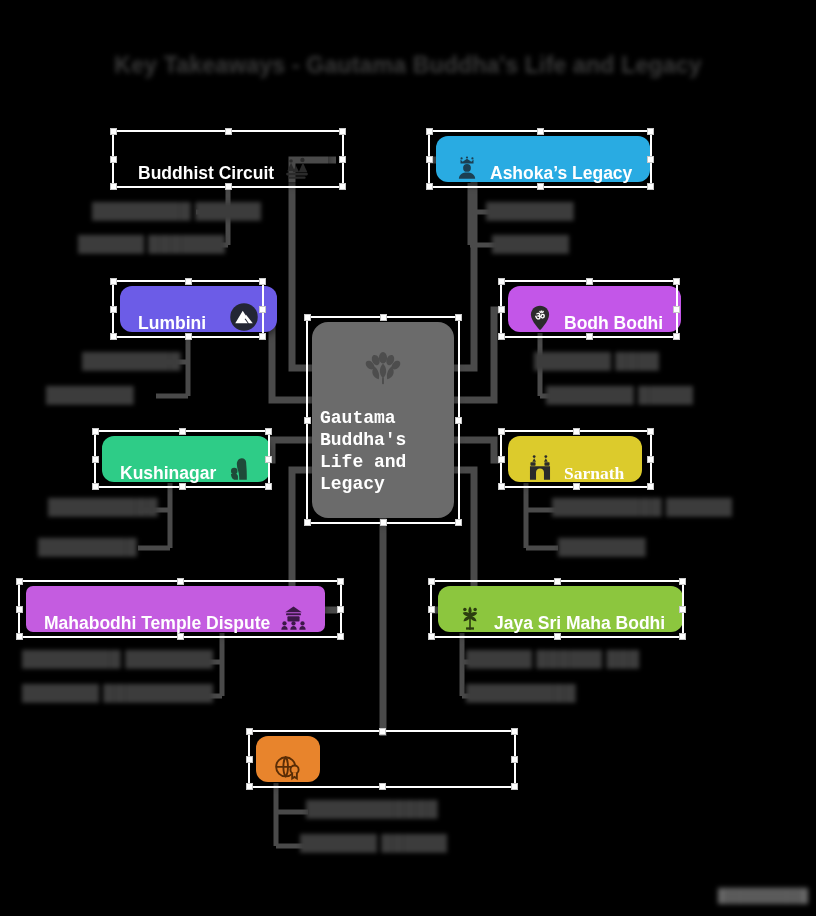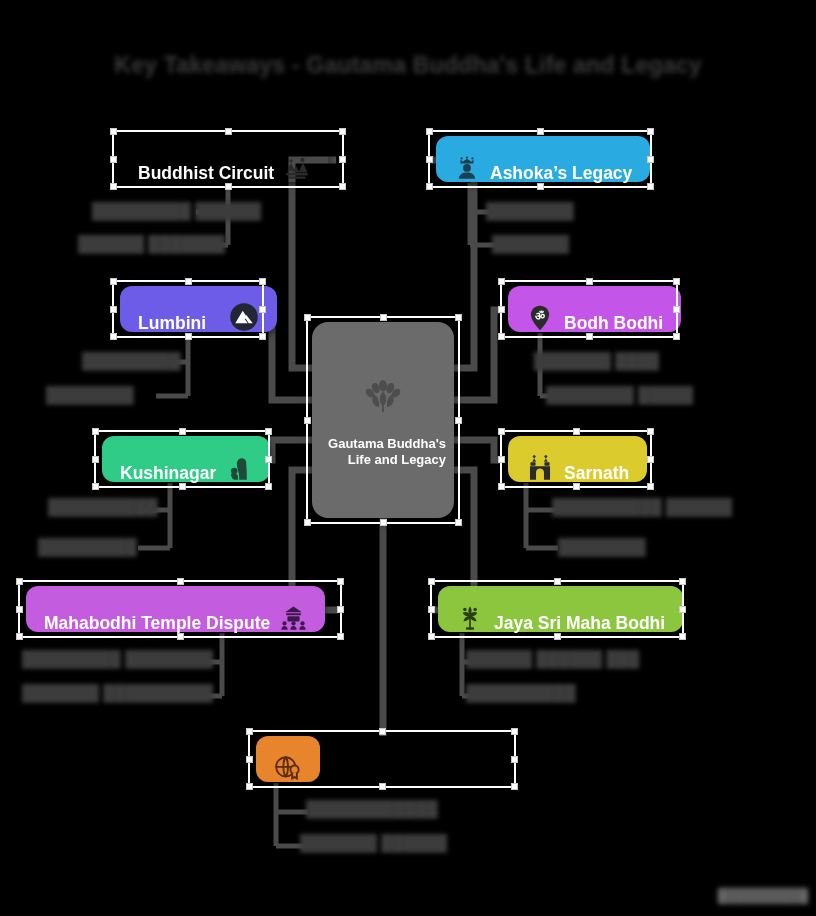--- a/index.html
+++ b/index.html
@@ -105,25 +105,26 @@
     box-sizing: border-box;
     display: flex;
     flex-direction: column;
     align-items: center;
     justify-content: center;
     gap: 14px;
     color: #ffffff;
     box-shadow: 0 4px 10px rgba(0,0,0,.5);
   }
   #center-node .ctitle {
-    font-size: 13px;
+    font-size: 18px;
     font-weight: bold;
     line-height: 1.22;
-    text-align: right;
+    text-align: left;
     padding: 0 8px;
+    font-family: Liberation Mono, monospace;
   }
 
   
   .subitem {
     position: absolute;
     font-size: 15.5px;
     font-weight: bold;
     color: #3c3c3c;
     white-space: nowrap;
     filter: blur(2.2px);
@@ -299,21 +300,21 @@
     <i class="tl"></i>
       <i class="tc"></i>
       <i class="tr"></i>
       <i class="ml"></i>
       <i class="mr"></i>
       <i class="bl"></i>
       <i class="bc"></i>
       <i class="br"></i>
   </div>
 
-  <div class="node" id="n-sarnath" style="left:508px; top:436px; background:#dccb2c;">
+  <div class="node" id="n-sarnath" style="left:508px; top:436px; background:#dccb2c;font-family:Liberation Serif, serif;">
     <span>
       <svg width="28" height="28" viewBox="0 0 24 24" fill="#2b2b2b">
         <circle cx="7" cy="2.2" r="1.2"></circle>
           <circle cx="17" cy="2.2" r="1.2"></circle>
         <path d="M7 3.6 L5.4 6.6 H8.6 Z"></path>
           <path d="M17 3.6 L15.4 6.6 H18.6 Z"></path>
         <rect x="3.8" y="7" width="4.4" height="3" rx=".6"></rect>
         <rect x="15.8" y="7" width="4.4" height="3" rx=".6"></rect>
         <path d="M3.4 10.4 H20.6 V22 H15.4 V15.6 C15.4 13.6 13.9 12.4 12 12.4 C10.1 12.4 8.6 13.6 8.6 15.6 V22 H3.4 Z"></path>
       </svg>
@@ -324,21 +325,21 @@
     <i class="tl"></i>
       <i class="tc"></i>
       <i class="tr"></i>
       <i class="ml"></i>
       <i class="mr"></i>
       <i class="bl"></i>
       <i class="bc"></i>
       <i class="br"></i>
   </div>
 
-  <div class="node" id="n-mahabodhi" style="left:26px; top:586px; background:#c45ce0;">
+  <div class="node" id="n-mahabodhi" style="left:26px; top:586px; background:#c45ce0;border-radius:7px;">
     <span class="label">Mahabodhi Temple Dispute</span>
     <span>
       <svg width="27" height="27" viewBox="0 0 24 24" fill="#3c1848">
         <path d="M12 1.4 L19.4 6.4 H4.6 Z"></path>
         <rect x="5.4" y="7.4" width="13.2" height="1.8" rx=".6"></rect>
         <rect x="6.6" y="10" width="10.8" height="4.6" rx=".8"></rect>
         <circle cx="4" cy="16.4" r="1.9"></circle>
           <circle cx="12" cy="16.4" r="1.9"></circle>
           <circle cx="20" cy="16.4" r="1.9"></circle>
         <path d="M1.2 22 C1.2 19.7 2.5 18.7 4 18.7 C5.5 18.7 6.8 19.7 6.8 22 Z"></path>

